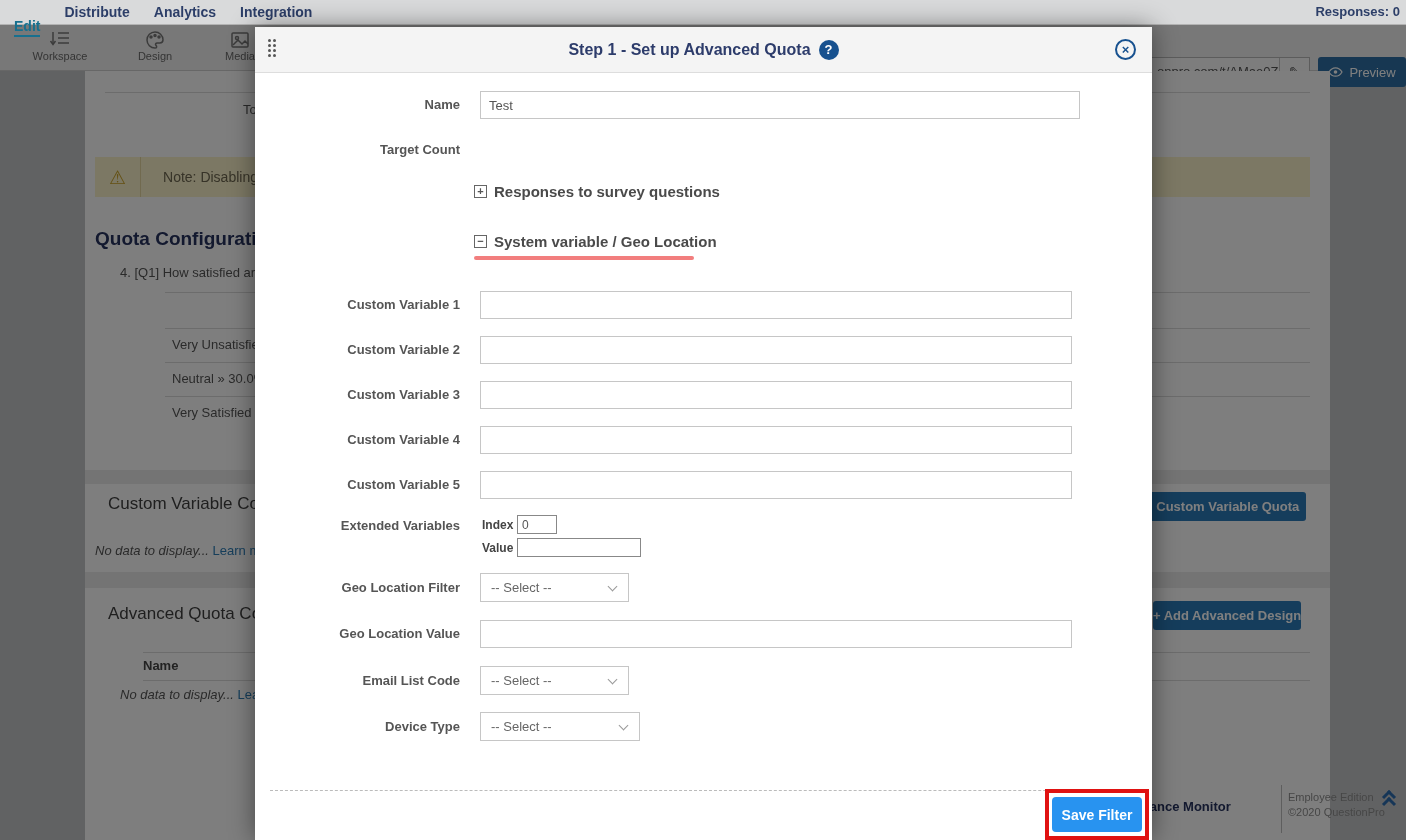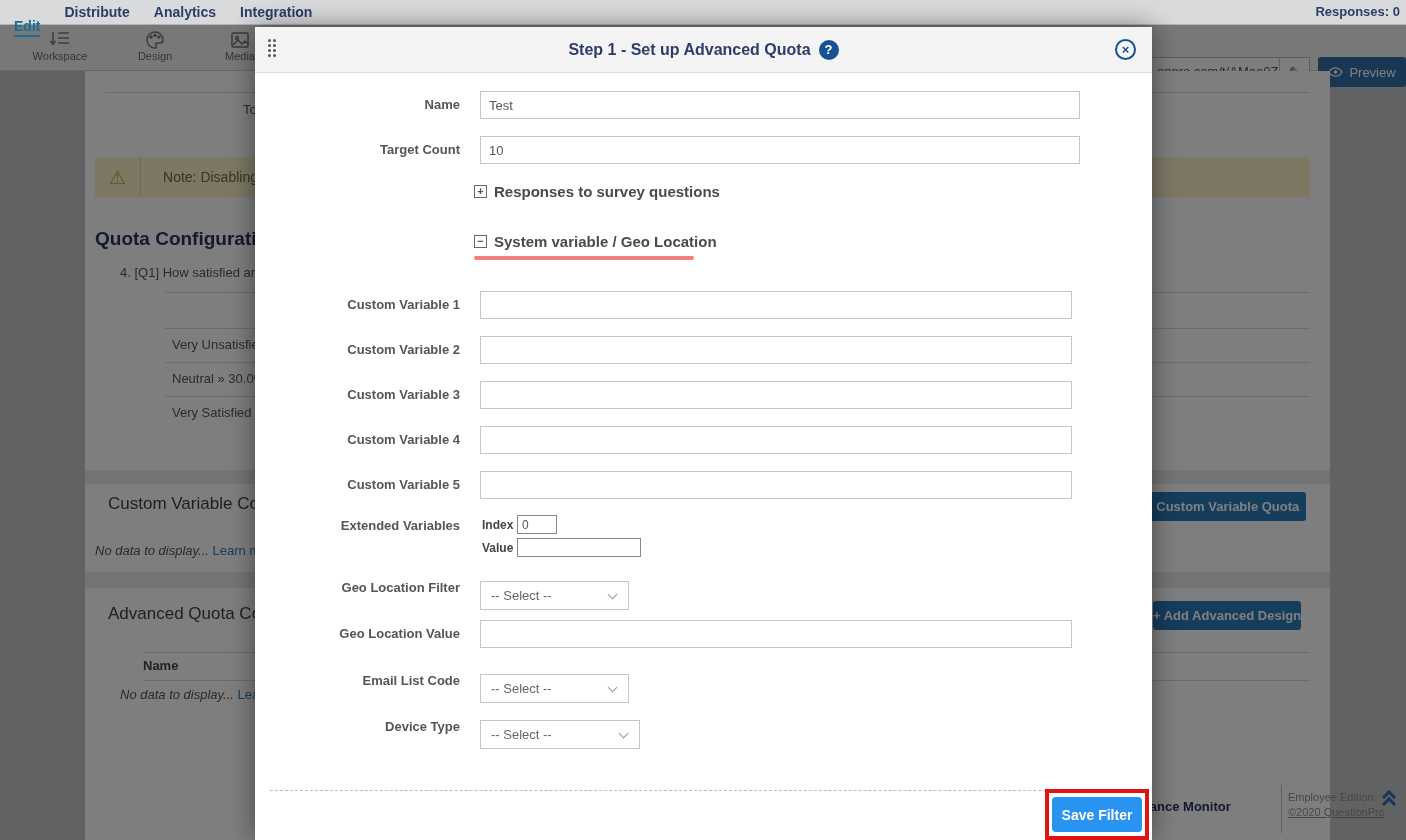--- a/index.html
+++ b/index.html
@@ -72,21 +72,21 @@
   .section-head { position:absolute; left:219px; display:flex; align-items:center; cursor:pointer; }
   .toggle-box { width:13px; height:13px; border:1px solid #666; color:#555; font-size:11px; font-weight:700;
                 line-height:11px; text-align:center; margin-right:7px; }
   .section-label { font-size:15px; font-weight:700; color:#4a4a4a; }
   .red-underline { position:absolute; left:219px; top:229px; width:220px; height:4px; background:#f27e7e; border-radius:2px; }
 
   .mini-label { position:absolute; font-size:12px; font-weight:700; color:#444; }
   .mini-input { position:absolute; border:1px solid #888; font-family:inherit; font-size:12px; color:#555;
                 padding:0 4px; height:19px; }
   .selectbox { position:absolute; height:29px; border:1px solid #c6c6c6; background:#fff; display:flex;
-               align-items:center; font-size:13px; color:#666; padding-left:10px; cursor:pointer;margin-top:8px; }
+               align-items:center; font-size:13px; color:#666; padding-left:10px; cursor:pointer; }
   .selectbox .chev { position:absolute; right:12px; top:9px; width:7px; height:7px;
                      border-right:1.5px solid #999; border-bottom:1.5px solid #999; transform:rotate(45deg); }
   .dashed { position:absolute; left:15px; top:763px; width:866px; border-top:1px dashed #bbb; }
   .annot { position:absolute; left:790px; top:762px; width:104px; height:51px; border:4px solid #e01212;
            display:flex; align-items:center; justify-content:center; }
   .save-btn { width:90px; height:35px; background:#2893f0; color:#fff; border:none; border-radius:4px;
               font-size:14px; font-weight:700; font-family:inherit; cursor:pointer; }
 
   .footer-vline { position:absolute; left:1281px; top:785px; width:1px; height:48px; background:#bdbdbd; }
 </style>
@@ -191,21 +191,21 @@
   <div class="bg-text" style="top:658px; left:143px; font-size:13px; font-weight:700; color:#444;">Name</div>
   <div class="hline" style="top:680px; left:143px; width:1167px;"></div>
   <div class="bg-text nodata" style="top:687px; left:120px;">
     <span>No data to display...</span>
     <span class="link">Learn more</span>
   </div>
 
   <div class="bg-text" style="top:799px; left:1100px; font-size:13px; font-weight:700; color:#26325e;">Performance Monitor</div>
   <div class="footer-vline"></div>
   <div class="bg-text" style="top:791px; left:1288px; font-size:11px; color:#8d8d8d;">Employee Edition</div>
-  <div class="bg-text" style="top:806px; left:1288px; font-size:11px; color:#8d8d8d;text-decoration:underline;">©2020 QuestionPro</div>
+  <div class="bg-text" style="top:806px; left:1288px; font-size:11px; color:#8d8d8d;">©2020 QuestionPro</div>
   <div class="bg-text" style="top:792px; left:1384px;">
     <span class="chev-up"></span>
     <span class="chev-up" style="margin-top:-3px;"></span>
   </div>
 </div>
 
 <div class="overlay"></div>
 
 <div class="topnav">
   <span class="tab active">Edit</span>
@@ -229,21 +229,20 @@
     </span>
     <span class="modal-title">Step 1 - Set up Advanced Quota</span>
     <span class="help-icon">?</span>
     <span class="close-icon">×</span>
   </div>
 
   <div class="flabel" style="top:64px;">Name</div>
   <input class="tinput" style="top: 64px; left: 225px; width: 600px;" value="Test">
 
   <div class="flabel" style="top:109px;">Target Count</div>
-  <input class="tinput" style="top: 109px; left: 225px; width: 600px;" value="10">
 
   <div class="section-head" style="top:156px;">
     <span class="toggle-box">+</span>
     <span class="section-label">Responses to survey questions</span>
   </div>
 
   <div class="section-head" style="top:206px;">
     <span class="toggle-box">−</span>
     <span class="section-label">System variable / Geo Location</span>
   </div>

